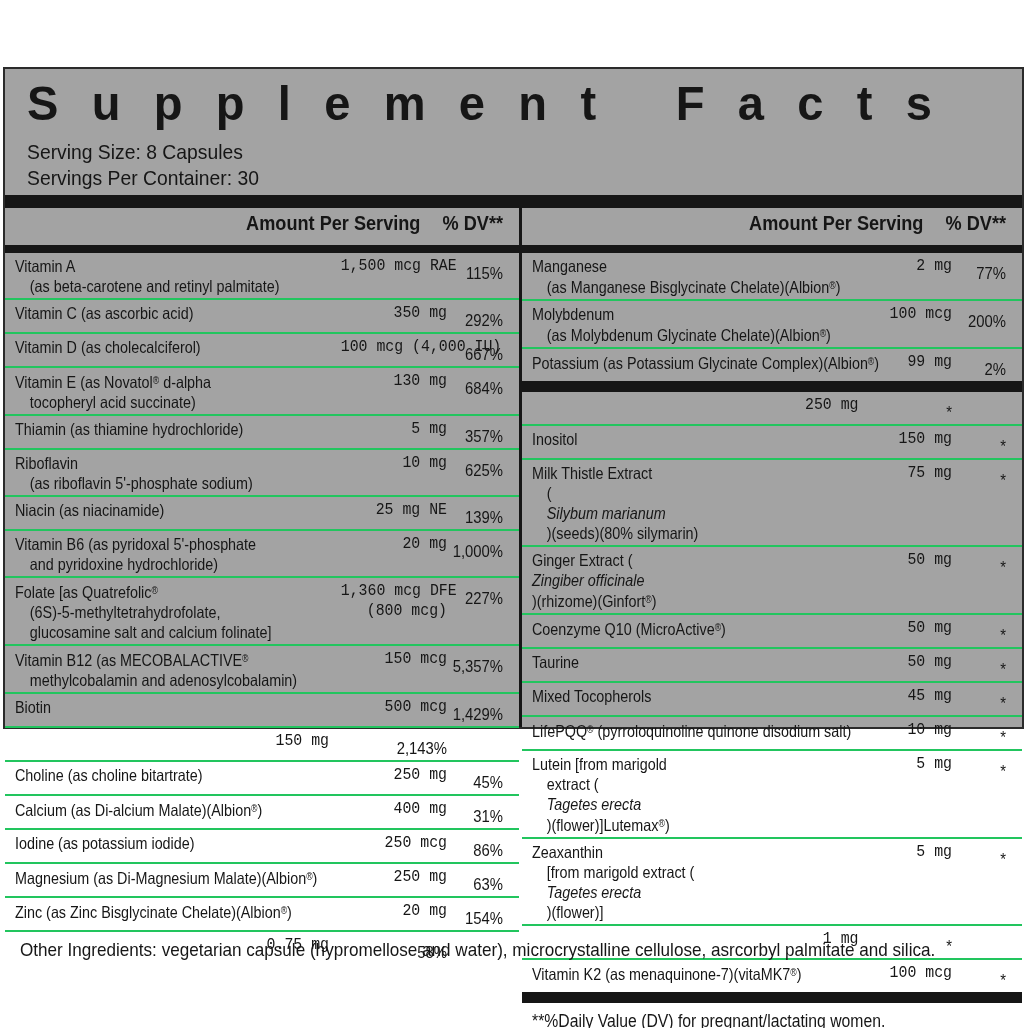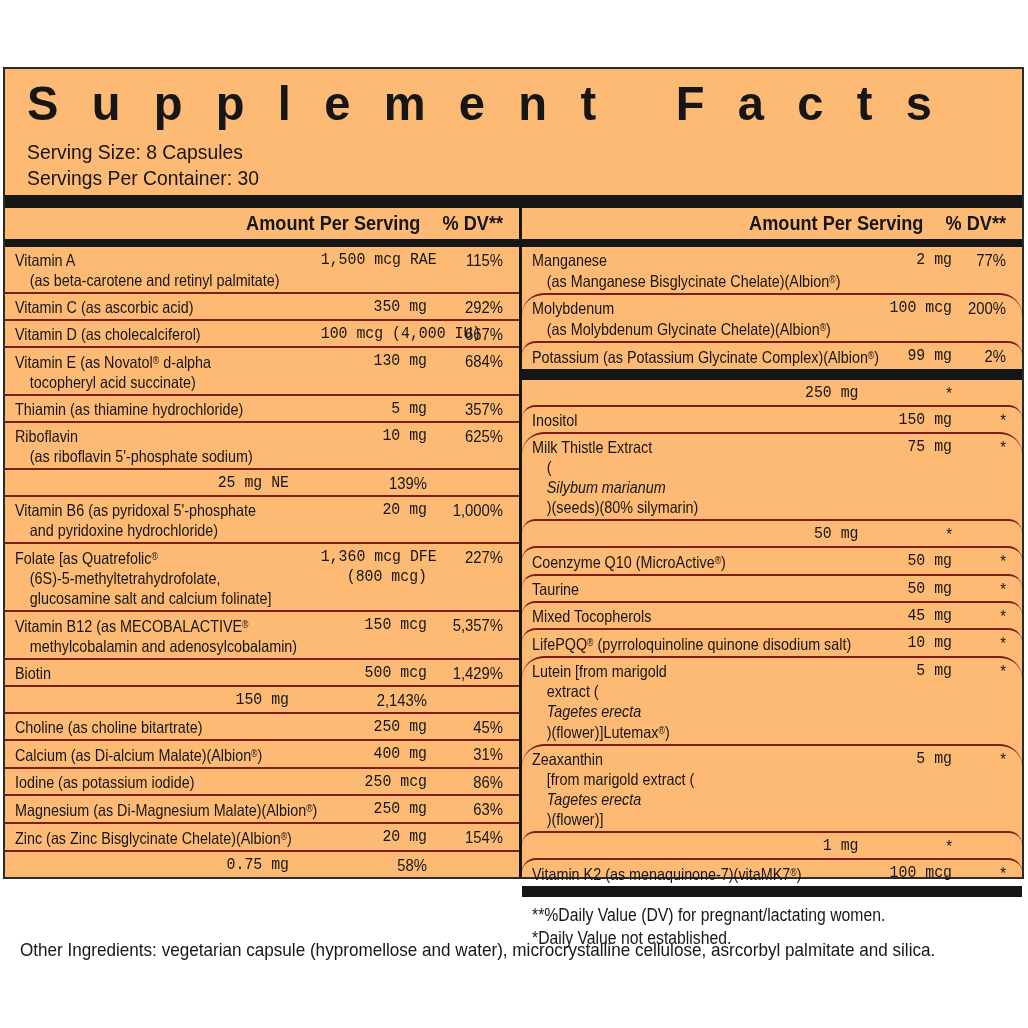--- a/index.html
+++ b/index.html
@@ -1,54 +1,54 @@
 <!DOCTYPE html>
 <html><head>
 <meta charset="utf-8">
 <style>
   html,body{margin:0;padding:0;}
   body{
     width:1028px;height:1028px;background:#ffffff;position:relative;
     font-family:"Liberation Sans",sans-serif;color:#161616;overflow:hidden;
   }
   .label-box{
-    position:absolute;left:3px;top:67px;width:1021px;height:812px;
-    border:2.5px solid #2b2b2b;box-sizing:border-box;background:#fdba74;
+    position:absolute;left:3px;top:67px;width:1021px;height:662px;
+    border:2.5px solid #2b2b2b;box-sizing:border-box;background:#a3a3a3;
     display:flex;flex-direction:column;
   }
   .intro{padding:6px 22px 4px;}
   .title{
     font-size:48px;font-weight:bold;line-height:54px;margin:2px 0 8px;
     letter-spacing:34px;white-space:nowrap;transform:scaleX(0.98);transform-origin:0 50%;
   }
   .serving-line{
     font-size:21px;line-height:26px;white-space:nowrap;
     transform:scaleX(0.92);transform-origin:0 50%;
   }
   .bar-top{height:13px;background:#161616;flex:none;}
   .twocol{flex:1;display:flex;align-items:stretch;min-height:0;}
   .col{display:flex;flex-direction:column;min-width:0;}
   .col-left{width:514px;flex:none;}
   .vdiv{width:2.5px;background:#161616;flex:none;}
   .col-right{flex:1;}
   .col-header{
     height:31px;flex:none;display:flex;justify-content:flex-end;align-items:center;
-    gap:18px;padding:0 16px 0 0;font-weight:bold;font-size:19.5px;
+    gap:18px;padding:0 16px 6px 0;font-weight:bold;font-size:19.5px;
   }
   .col-header span{white-space:nowrap;display:inline-block;transform:scaleX(0.93);transform-origin:100% 50%;}
   .bar-mid{height:8px;background:#161616;flex:none;}
   .bar-sep{height:11px;background:#161616;flex:none;}
   .rows{flex:none;}
-  .row{display:grid;align-items:start;padding:2.5px 16px 2.5px 10px;border-top:2px solid #7f1d1d;}
+  .row{display:grid;align-items:start;padding:2.5px 16px 2.5px 10px;border-top:2px solid #22c55e;}
   .rows .row:first-child{border-top:none;}
-  .col-left .row{grid-template-columns:minmax(0,1fr) 118px 56px;gap:20px;}
-  .col-right .row{grid-template-columns:minmax(0,1fr) 94px 54px;border-radius:22px;}
+  .col-left .row{grid-template-columns:minmax(0,1fr) 118px 56px;}
+  .col-right .row{grid-template-columns:minmax(0,1fr) 94px 54px;}
   .name{min-width:0;}
   .amt{text-align:right;font-family:Liberation Mono, monospace;}
-  .dv{text-align:right;}
+  .dv{text-align:right;margin-top:7px;}
   .ln,.lnr{font-size:16.5px;line-height:20px;white-space:nowrap;}
   .ln{transform:scaleX(0.87);transform-origin:0 50%;}
   .lnr{transform:scaleX(0.9);transform-origin:100% 50%;}
   .indent{padding-left:17px;}
   .it{font-style:italic;}
   .reg{font-size:10px;vertical-align:4px;letter-spacing:0;}
   .footnotes{padding:7px 12px 0 10px;}
   .fn{font-size:17.5px;line-height:23px;white-space:nowrap;transform:scaleX(0.9);transform-origin:0 50%;}
   .other-ing{
     position:absolute;left:20px;top:938px;font-size:19px;line-height:24px;
@@ -140,20 +140,23 @@
               <div class="ln indent">(as riboflavin 5'-phosphate sodium)</div>
             </div>
             <div class="amt">
               <div class="lnr">10 mg</div>
             </div>
             <div class="dv">
               <div class="lnr">625%</div>
             </div>
           </div>
           <div class="row">
+            <div class="name">
+              <div class="ln">Niacin (as niacinamide)</div>
+            </div>
             <div class="amt">
               <div class="lnr">25 mg NE</div>
             </div>
             <div class="dv">
               <div class="lnr">139%</div>
             </div>
           </div>
           <div class="row">
             <div class="name">
               <div class="ln">Vitamin B6 (as pyridoxal 5'-phosphate</div>
@@ -349,20 +352,23 @@
               <div class="ln indent">(<div class="it">Silybum marianum</div>)(seeds)(80% silymarin)</div>
             </div>
             <div class="amt">
               <div class="lnr">75 mg</div>
             </div>
             <div class="dv">
               <div class="lnr">*</div>
             </div>
           </div>
           <div class="row">
+            <div class="name">
+              <div class="ln">Ginger Extract (<div class="it">Zingiber officinale</div>)(rhizome)(Ginfort<span class="reg">®</span>)</div>
+            </div>
             <div class="amt">
               <div class="lnr">50 mg</div>
             </div>
             <div class="dv">
               <div class="lnr">*</div>
             </div>
           </div>
           <div class="row">
             <div class="name">
               <div class="ln">Coenzyme Q10 (MicroActive<span class="reg">®</span>)</div>

